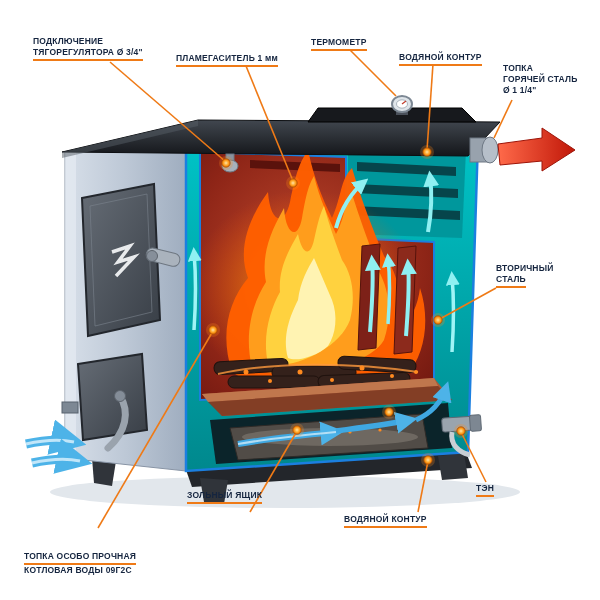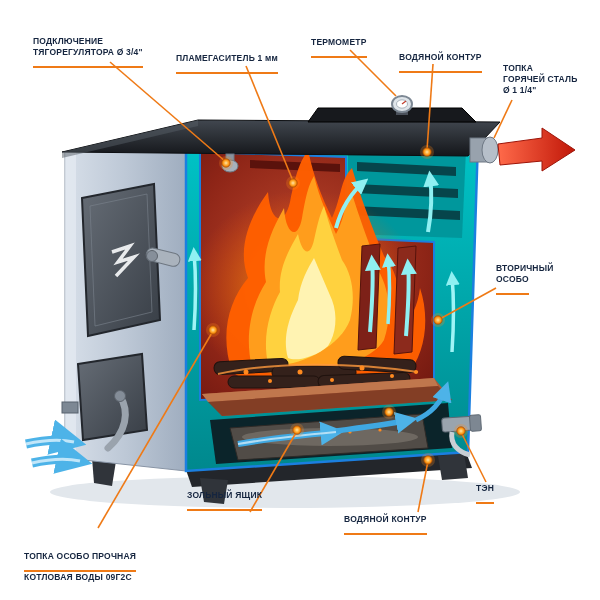--- a/index.html
+++ b/index.html
@@ -1,21 +1,21 @@
 <!DOCTYPE html>
 <html><head>
 <meta charset="utf-8">
 <style>
   html,body{margin:0;padding:0;background:#ffffff;}
   .canvas{position:relative;width:600px;height:600px;background:#ffffff;overflow:hidden;
           font-family:"Liberation Sans",sans-serif;}
   .art{position:absolute;left:0;top:0;}
   .lbl{position:absolute;font-size:8.5px;font-weight:bold;color:#15253f;line-height:1.3;
        white-space:nowrap;letter-spacing:.2px;}
-  .u{display:inline-block;border-bottom:2px solid #ef7a16;padding-bottom:8px;}
+  .u{display:inline-block;border-bottom:2px solid #ef7a16;padding-bottom:1px;}
 </style>
 </head>
 <body>
 
 <div class="canvas">
 
 <svg class="art" width="600" height="600" viewBox="0 0 600 600">
   <defs>
     <linearGradient id="gBody" x1="0" y1="0" x2="1" y2="0">
       <stop offset="0" stop-color="#d7dfe9"></stop>
@@ -276,21 +276,21 @@
 </div>
 
 <div class="lbl" style="left:503px;top:63px">
   <div>ТОПКА</div>
   <div>ГОРЯЧЕЙ СТАЛЬ</div>
   <div>Ø 1 1/4"</div>
 </div>
 
 <div class="lbl" style="left:496px;top:263px">
   <div>ВТОРИЧНЫЙ</div>
-  <div><span class="u">ОСОБО</span></div>
+  <div><span class="u">СТАЛЬ</span></div>
 </div>
 
 <div class="lbl" style="left:476px;top:483px">
   <span class="u">ТЭН</span>
 </div>
 
 <div class="lbl" style="left:344px;top:514px">
   <span class="u">ВОДЯНОЙ КОНТУР</span>
 </div>
 

